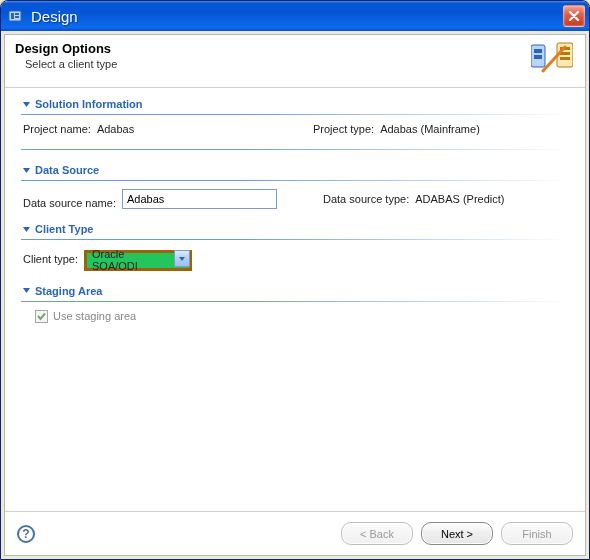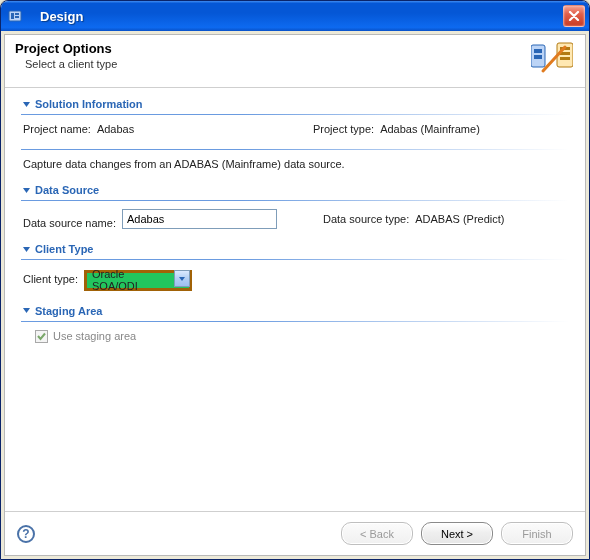--- a/index.html
+++ b/index.html
@@ -22,24 +22,24 @@
   .titlebar {
     height: 30px;
     background: linear-gradient(to bottom, #3f8cf3 0%, #0557d6 8%, #0557d6 40%, #0d6af0 88%, #0851c8 100%);
     border-radius: 7px 7px 0 0;
     display: flex; align-items: center;
     padding: 0 4px 0 6px;
     color: #fff;
   }
   .titlebar .app-title {
     flex: 1;
-    font-weight: bold;
-    font-size: 13px;
+    font-weight: normal;
+    font-size: 15px;
     text-shadow: 1px 1px 1px rgba(0,0,0,.4);
-    padding-left: 17px;
+    padding-left: 8px;
   }
   .titlebar .app-icon svg { display:block; }
   .titlebar .close-btn {
     width: 22px; height: 22px;
     background: linear-gradient(to bottom, #f6a190, #e15f4a 40%, #c83a22);
     border: 1px solid #fff6;
     border-radius: 3px;
     display: flex; align-items: center; justify-content: center;
     cursor: default;
     box-shadow: inset 0 0 2px rgba(255,255,255,.6);
@@ -213,21 +213,21 @@
       <svg width="12" height="10" viewBox="0 0 12 10">
         <path d="M2 1 L10 9 M10 1 L2 9" stroke="#fff" stroke-width="2.2" stroke-linecap="round"></path>
       </svg>
     </div>
   </div>
 
   <div class="inner">
 
     <div class="header">
       <div class="header-text">
-        <div class="header-title">Project Options</div>
+        <div class="header-title">Design Options</div>
         <div class="header-sub">Select a client type</div>
       </div>
       <div class="header-deco">
         <svg width="42" height="38" viewBox="0 0 42 38">
           <rect x="0" y="4" width="14" height="22" rx="2" fill="#bcd4f6" stroke="#2a66b5"></rect>
           <rect x="3" y="8" width="8" height="4" fill="#2a66b5"></rect>
           <rect x="3" y="14" width="8" height="4" fill="#2a66b5"></rect>
           <rect x="26" y="2" width="16" height="24" rx="2" fill="#ffe8b2" stroke="#b27a12"></rect>
           <rect x="29" y="6" width="10" height="3" fill="#b27a12"></rect>
           <rect x="29" y="11" width="10" height="3" fill="#b27a12"></rect>
@@ -259,23 +259,20 @@
             <div class="info-pair">
               <span class="info-label">Project type:</span>
               <span class="info-value">Adabas (Mainframe)</span>
             </div>
           </div>
         </div>
       </div>
 
       <div class="section">
         <div class="section-rule"></div>
-        <div class="section-body">
-          <span class="desc-text">Capture data changes from an ADABAS (Mainframe) data source.</span>
-        </div>
       </div>
 
       <div class="section">
         <div class="section-header">
           <span class="twisty">
             <svg width="9" height="9" viewBox="0 0 9 9">
                 <path d="M1 2 L8 2 L4.5 7 Z" fill="#2a66b5"></path>
               </svg>
           </span>
           <span>Data Source</span>

